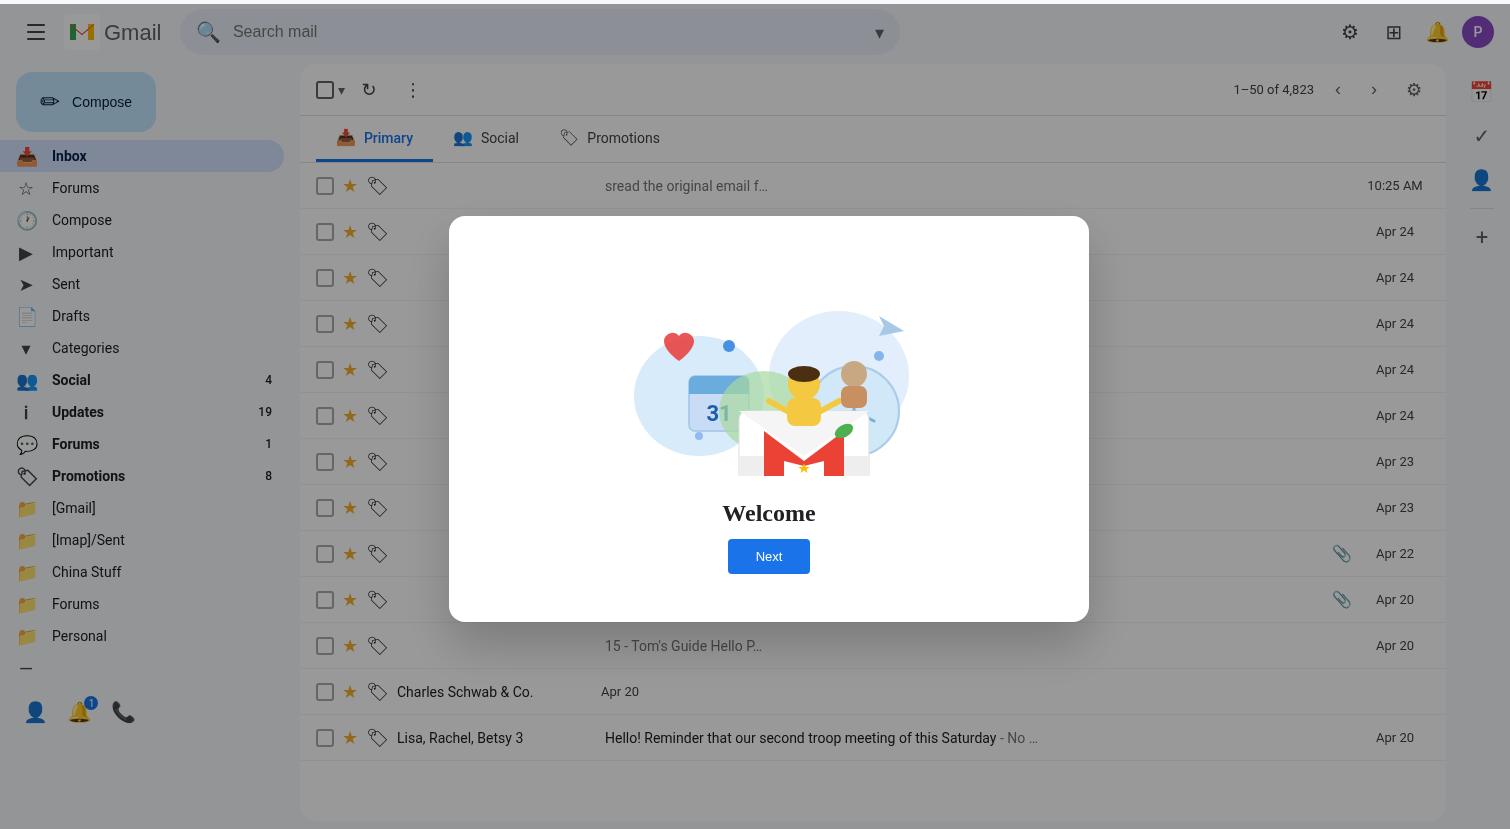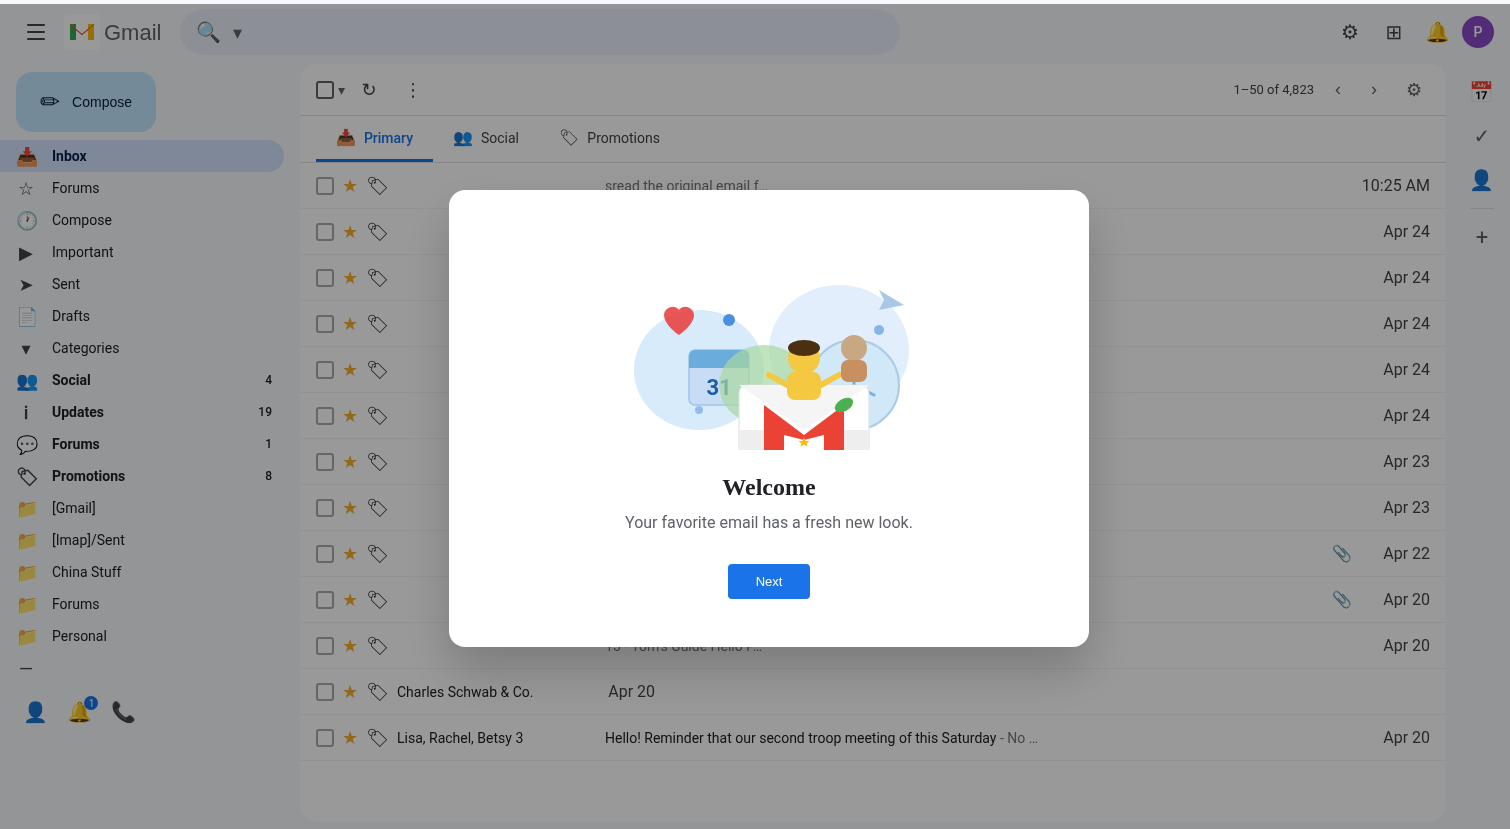--- a/index.html
+++ b/index.html
@@ -99,21 +99,21 @@
     }
     .email-check { width: 18px; height: 18px; border: 2px solid #aaa; border-radius: 3px; flex-shrink: 0; cursor: pointer; }
     .email-star { font-size: 18px; color: #f6ae2d; flex-shrink: 0; cursor: pointer; }
     .email-label-icon { font-size: 18px; flex-shrink: 0; }
     .email-sender { width: 180px; flex-shrink: 0; overflow: hidden; text-overflow: ellipsis; white-space: nowrap; }
     .email-subject { flex: 1; overflow: hidden; text-overflow: ellipsis; white-space: nowrap; color: #444; margin-left: 20px; }
     .email-subject .subject-main { color: #202124; }
     .email-subject .subject-sep { color: #757575; }
     .email-subject .subject-preview { color: #757575; }
     .email-attach { font-size: 16px; color: #5f6368; }
-    .email-date { width: 70px; text-align: right; font-size: 16px; color: #444; flex-shrink: 0; }
+    .email-date { width: 70px; text-align: center; font-size: 13px; color: #444; flex-shrink: 0; }
 
     
     .right-panel {
       width: 56px; flex-shrink: 0; display: flex; flex-direction: column; align-items: center;
       padding-top: 8px; gap: 4px; background: #f6f8fc;
     }
     .right-panel-icon { width: 40px; height: 40px; border-radius: 50%; display: flex; align-items: center; justify-content: center; cursor: pointer; font-size: 20px; color: #5f6368; }
     .right-panel-icon.active { color: #1a73e8; }
     .right-panel-divider { width: 24px; height: 1px; background: #e0e0e0; margin: 4px 0; }
     .right-panel-add { width: 40px; height: 40px; border-radius: 50%; display: flex; align-items: center; justify-content: center; cursor: pointer; font-size: 22px; color: #5f6368; }
@@ -157,20 +157,21 @@
       <path d="M6 10 L12 10 L12 26 L6 26 Z" fill="#34A853"></path>
       <path d="M24 10 L30 10 L30 26 L24 26 Z" fill="#FBBC04"></path>
       <path d="M6 10 L18 20 L30 10 L30 11 L18 21 L6 11 Z" fill="#EA4335"></path>
     </svg>
     <svg width="60" height="36" viewBox="0 0 60 36">
       <text x="0" y="26" font-size="22" fill="#5f6368" font-family="Arial,sans-serif" font-weight="400">Gmail</text>
     </svg>
   </div>
   <div class="search-bar">
     <span class="search-icon-wrap">🔍</span>
+    <input class="search-input" value="" placeholder="Search mail" style="">
     <span class="search-dropdown">▾</span>
   </div>
   <div class="topbar-right">
     <button class="icon-btn">⚙</button>
     <button class="icon-btn">⊞</button>
     <button class="icon-btn">🔔</button>
     <div class="avatar">P</div>
   </div>
 </div>
 
@@ -506,16 +507,15 @@
       <ellipse cx="195" cy="118" rx="16" ry="8" fill="#4a3010"></ellipse>
 
       <circle cx="120" cy="90" r="6" fill="#4a90e2"></circle>
       <circle cx="270" cy="100" r="5" fill="#4a90e2" opacity="0.6"></circle>
       <circle cx="90" cy="180" r="4" fill="#4a90e2" opacity="0.5"></circle>
 
       <ellipse cx="235" cy="175" rx="10" ry="6" fill="#4caf50" transform="rotate(-30,235,175)"></ellipse>
     </svg>
 
     <h2 class="modal-title">Welcome</h2>
-    <p class="modal-subtitle">Your favorite email has a fresh new look.</p>
     <button class="modal-next-btn">Next</button>
   </div>
 </div>
 
 </body></html>

